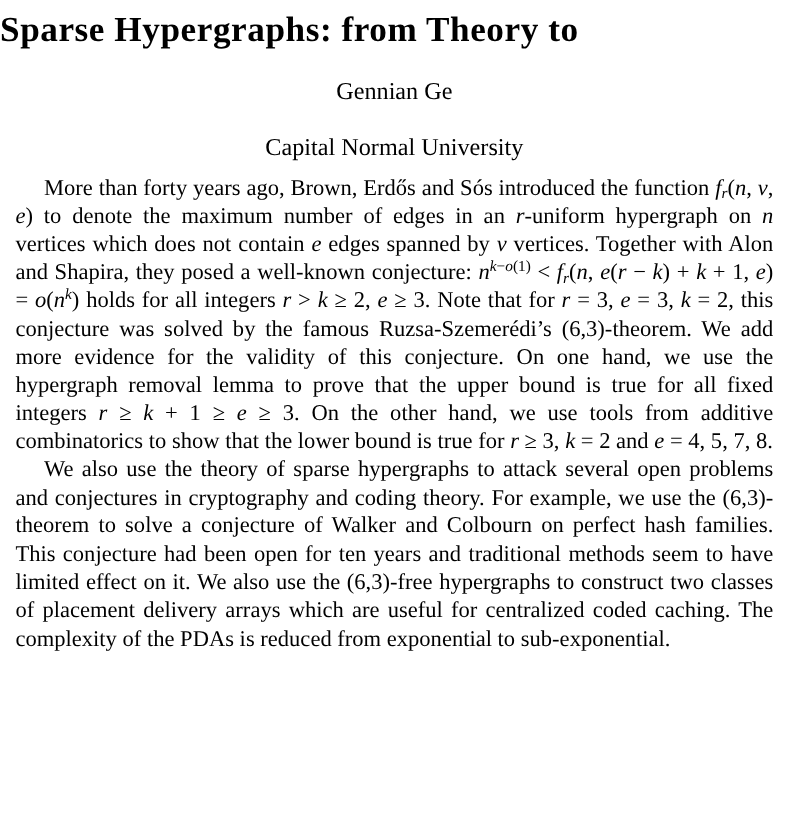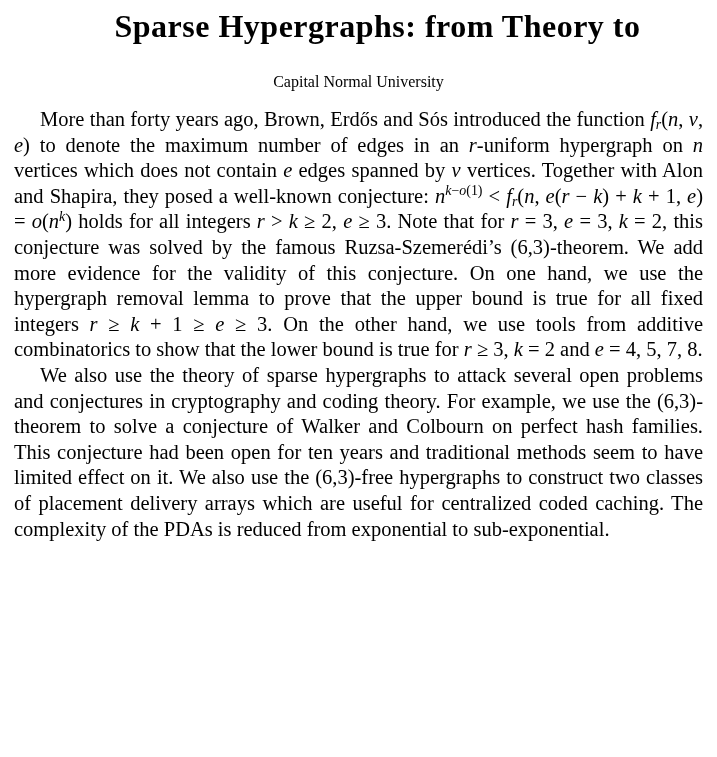--- a/index.html
+++ b/index.html
@@ -13,37 +13,35 @@
     height: 757px;
     overflow: hidden;
     font-family: "Liberation Serif", serif;
   }
   .page {
     width: 717px;
     height: 757px;
     position: relative;
   }
   .title {
-    text-align: center;
     font-weight: bold;
     font-size: 32px;
     line-height: 36px;
     letter-spacing: 0.5px;
     margin-top: 8px;
-    padding-left: 38px;
   }
   .author {
     text-align: center;
     font-size: 22px;
     line-height: 26px;
     margin-top: 26px;
   }
   .affiliation {
     text-align: center;
-    font-size: 16px;
+    font-size: 22px;
     line-height: 26px;
     margin-top: 25px;
   }
   .abstract-heading {
     text-align: center;
     font-weight: bold;
     font-size: 20px;
     line-height: 24px;
     margin-top: 26px;
   }
@@ -79,20 +77,21 @@
 </style>
 </head>
 <body>
 
 <div class="page">
 
   <div class="title">
     <div>Sparse Hypergraphs: from Theory to</div>
   </div>
 
+  <div class="author">Gennian Ge</div>
 
   <div class="affiliation">Capital Normal University</div>
 
 
   <div class="abstract-body">
       <p>More than forty years ago, Brown, Erdős and Sós introduced the function <span class="mi">f</span><sub class="mi">r</sub>(<span class="mi">n</span>, <span class="mi">v</span>, <span class="mi">e</span>) to denote the maximum number of edges in an <span class="mi">r</span>-uniform hypergraph on <span class="mi">n</span> vertices which does not contain <span class="mi">e</span> edges spanned by <span class="mi">v</span> vertices. Together with Alon and Shapira, they posed a well-known conjecture: <span class="mi">n</span><sup><span class="mi">k</span>−<span class="mi">o</span>(1)</sup> &lt; <span class="mi">f</span><sub class="mi">r</sub>(<span class="mi">n</span>, <span class="mi">e</span>(<span class="mi">r</span> − <span class="mi">k</span>) + <span class="mi">k</span> + 1, <span class="mi">e</span>) = <span class="mi">o</span>(<span class="mi">n</span><sup><span class="mi">k</span></sup>) holds for all integers <span class="mi">r</span> &gt; <span class="mi">k</span> ≥ 2, <span class="mi">e</span> ≥ 3. Note that for <span class="mi">r</span> = 3, <span class="mi">e</span> = 3, <span class="mi">k</span> = 2, this conjecture was solved by the famous Ruzsa-Szemerédi’s (6,3)-theorem. We add more evidence for the validity of this conjecture. On one hand, we use the hypergraph removal lemma to prove that the upper bound is true for all fixed integers <span class="mi">r</span> ≥ <span class="mi">k</span> + 1 ≥ <span class="mi">e</span> ≥ 3. On the other hand, we use tools from additive combinatorics to show that the lower bound is true for <span class="mi">r</span> ≥ 3,  <span class="mi">k</span> = 2 and <span class="mi">e</span> = 4, 5, 7, 8.</p>
       <p>We also use the theory of sparse hypergraphs to attack several open problems and conjectures in cryptography and coding theory. For example, we use the (6,3)-theorem to solve a conjecture of Walker and Colbourn on perfect hash families. This conjecture had been open for ten years and traditional methods seem to have limited effect on it. We also use the (6,3)-free hypergraphs to construct two classes of placement delivery arrays which are useful for centralized coded caching. The complexity of the PDAs is reduced from exponential to sub-exponential.</p>
     </div>
 
 </div>

